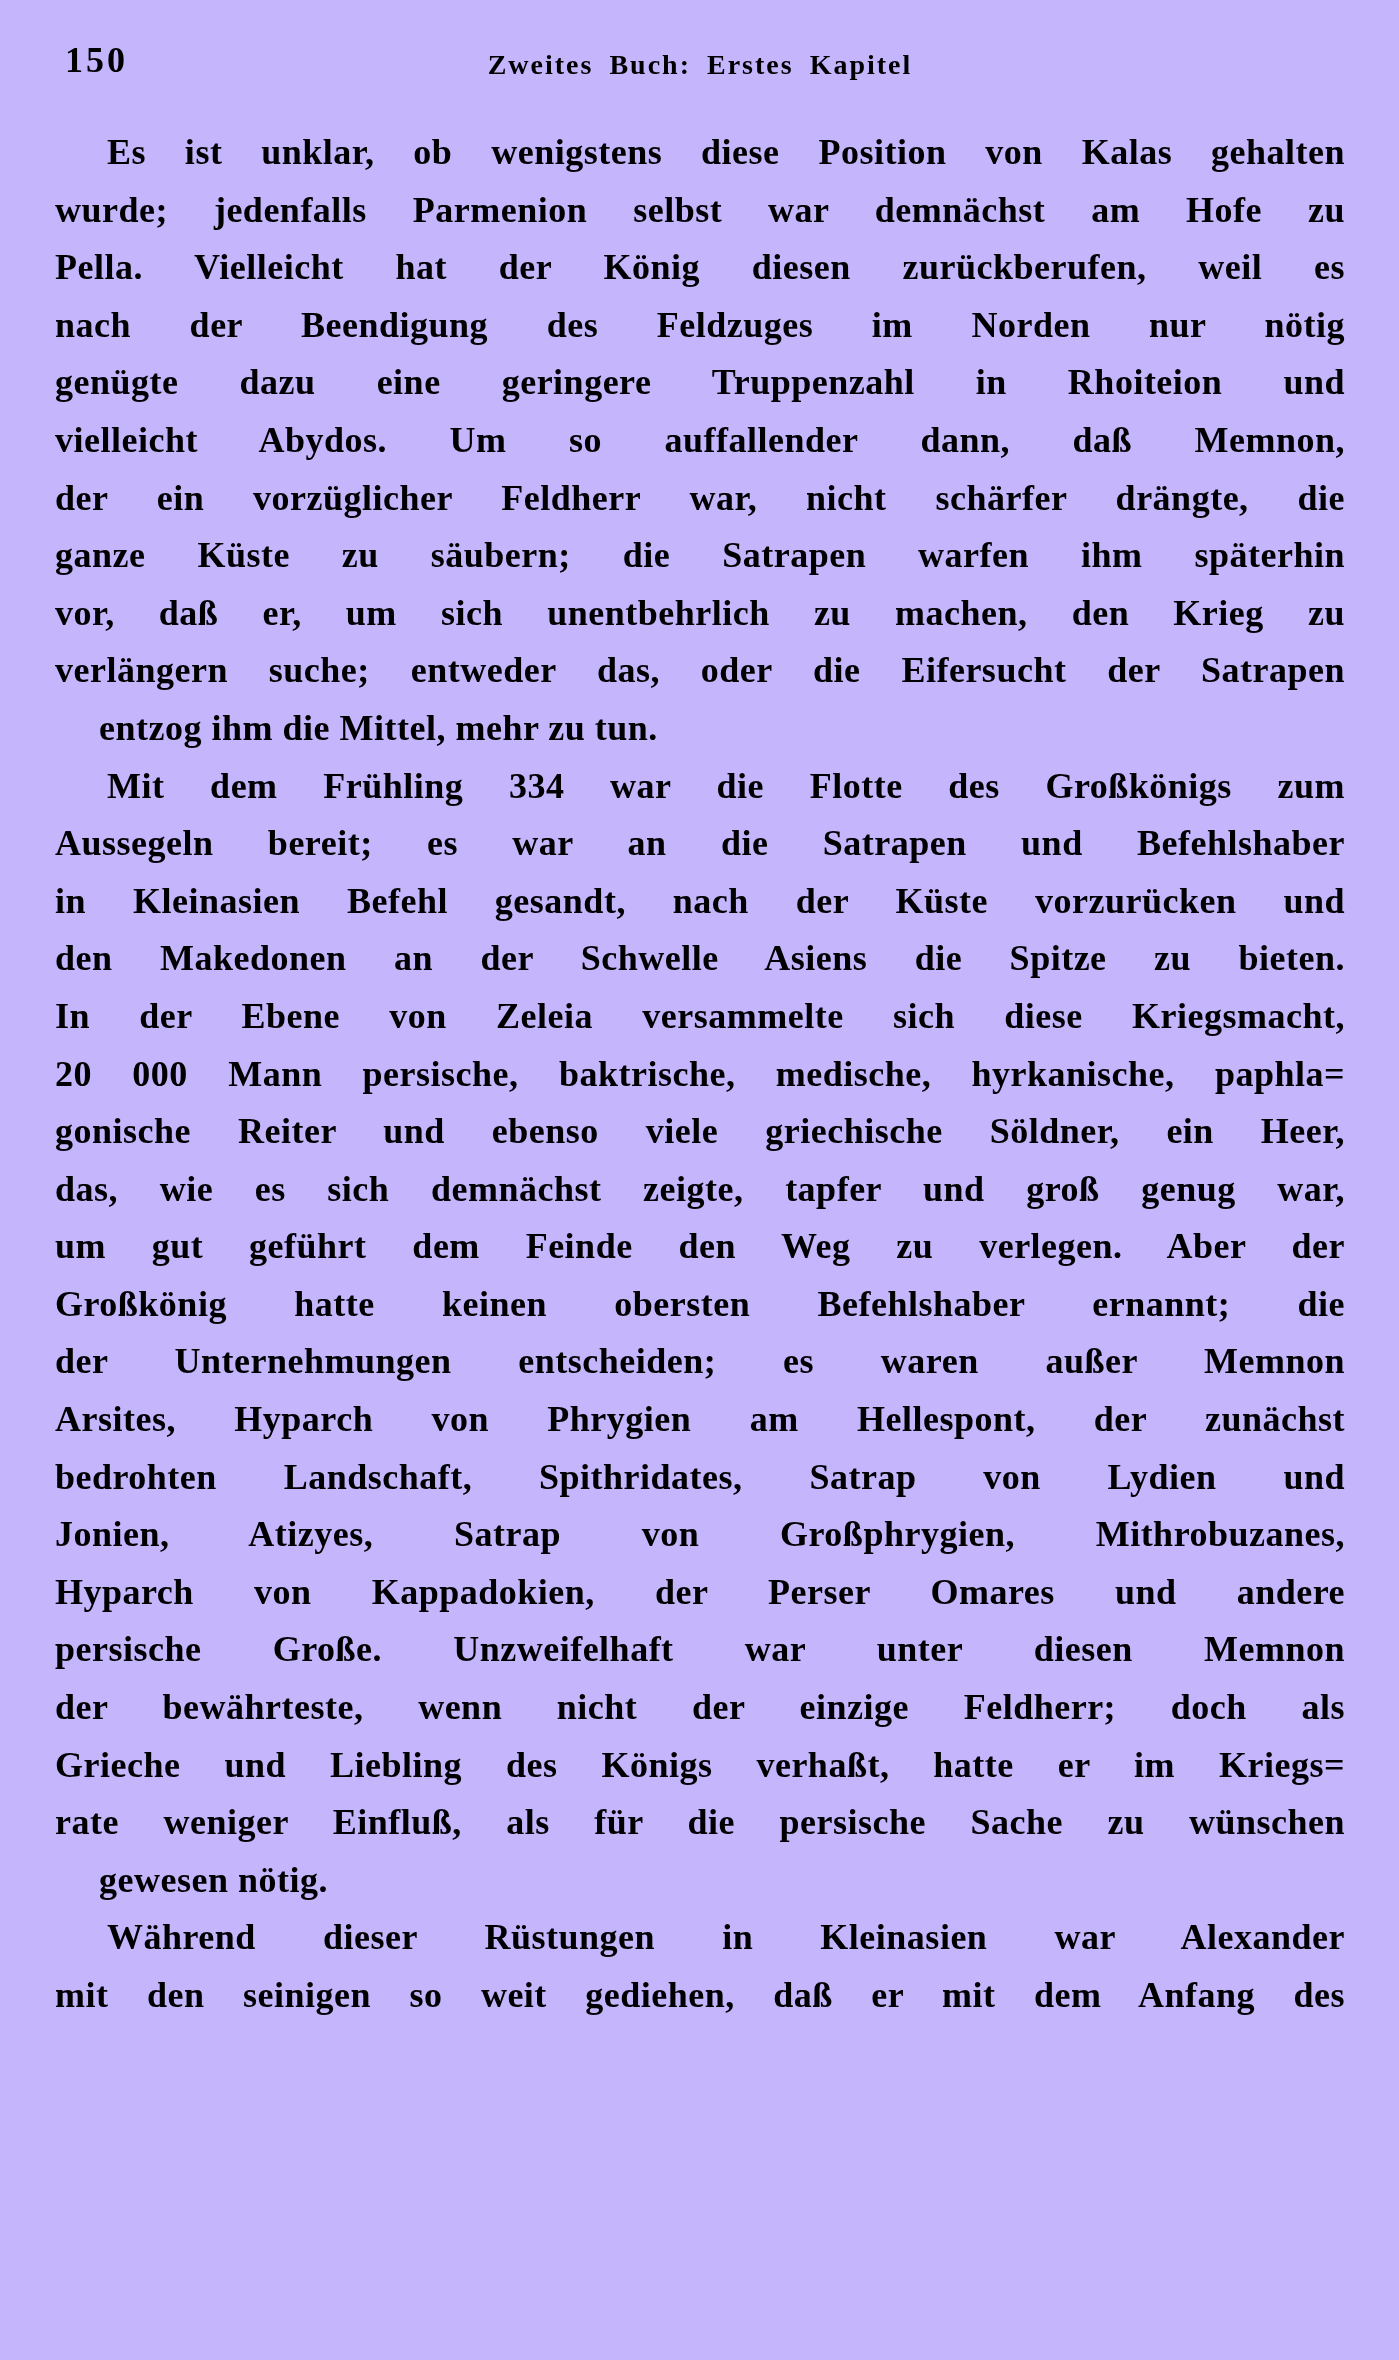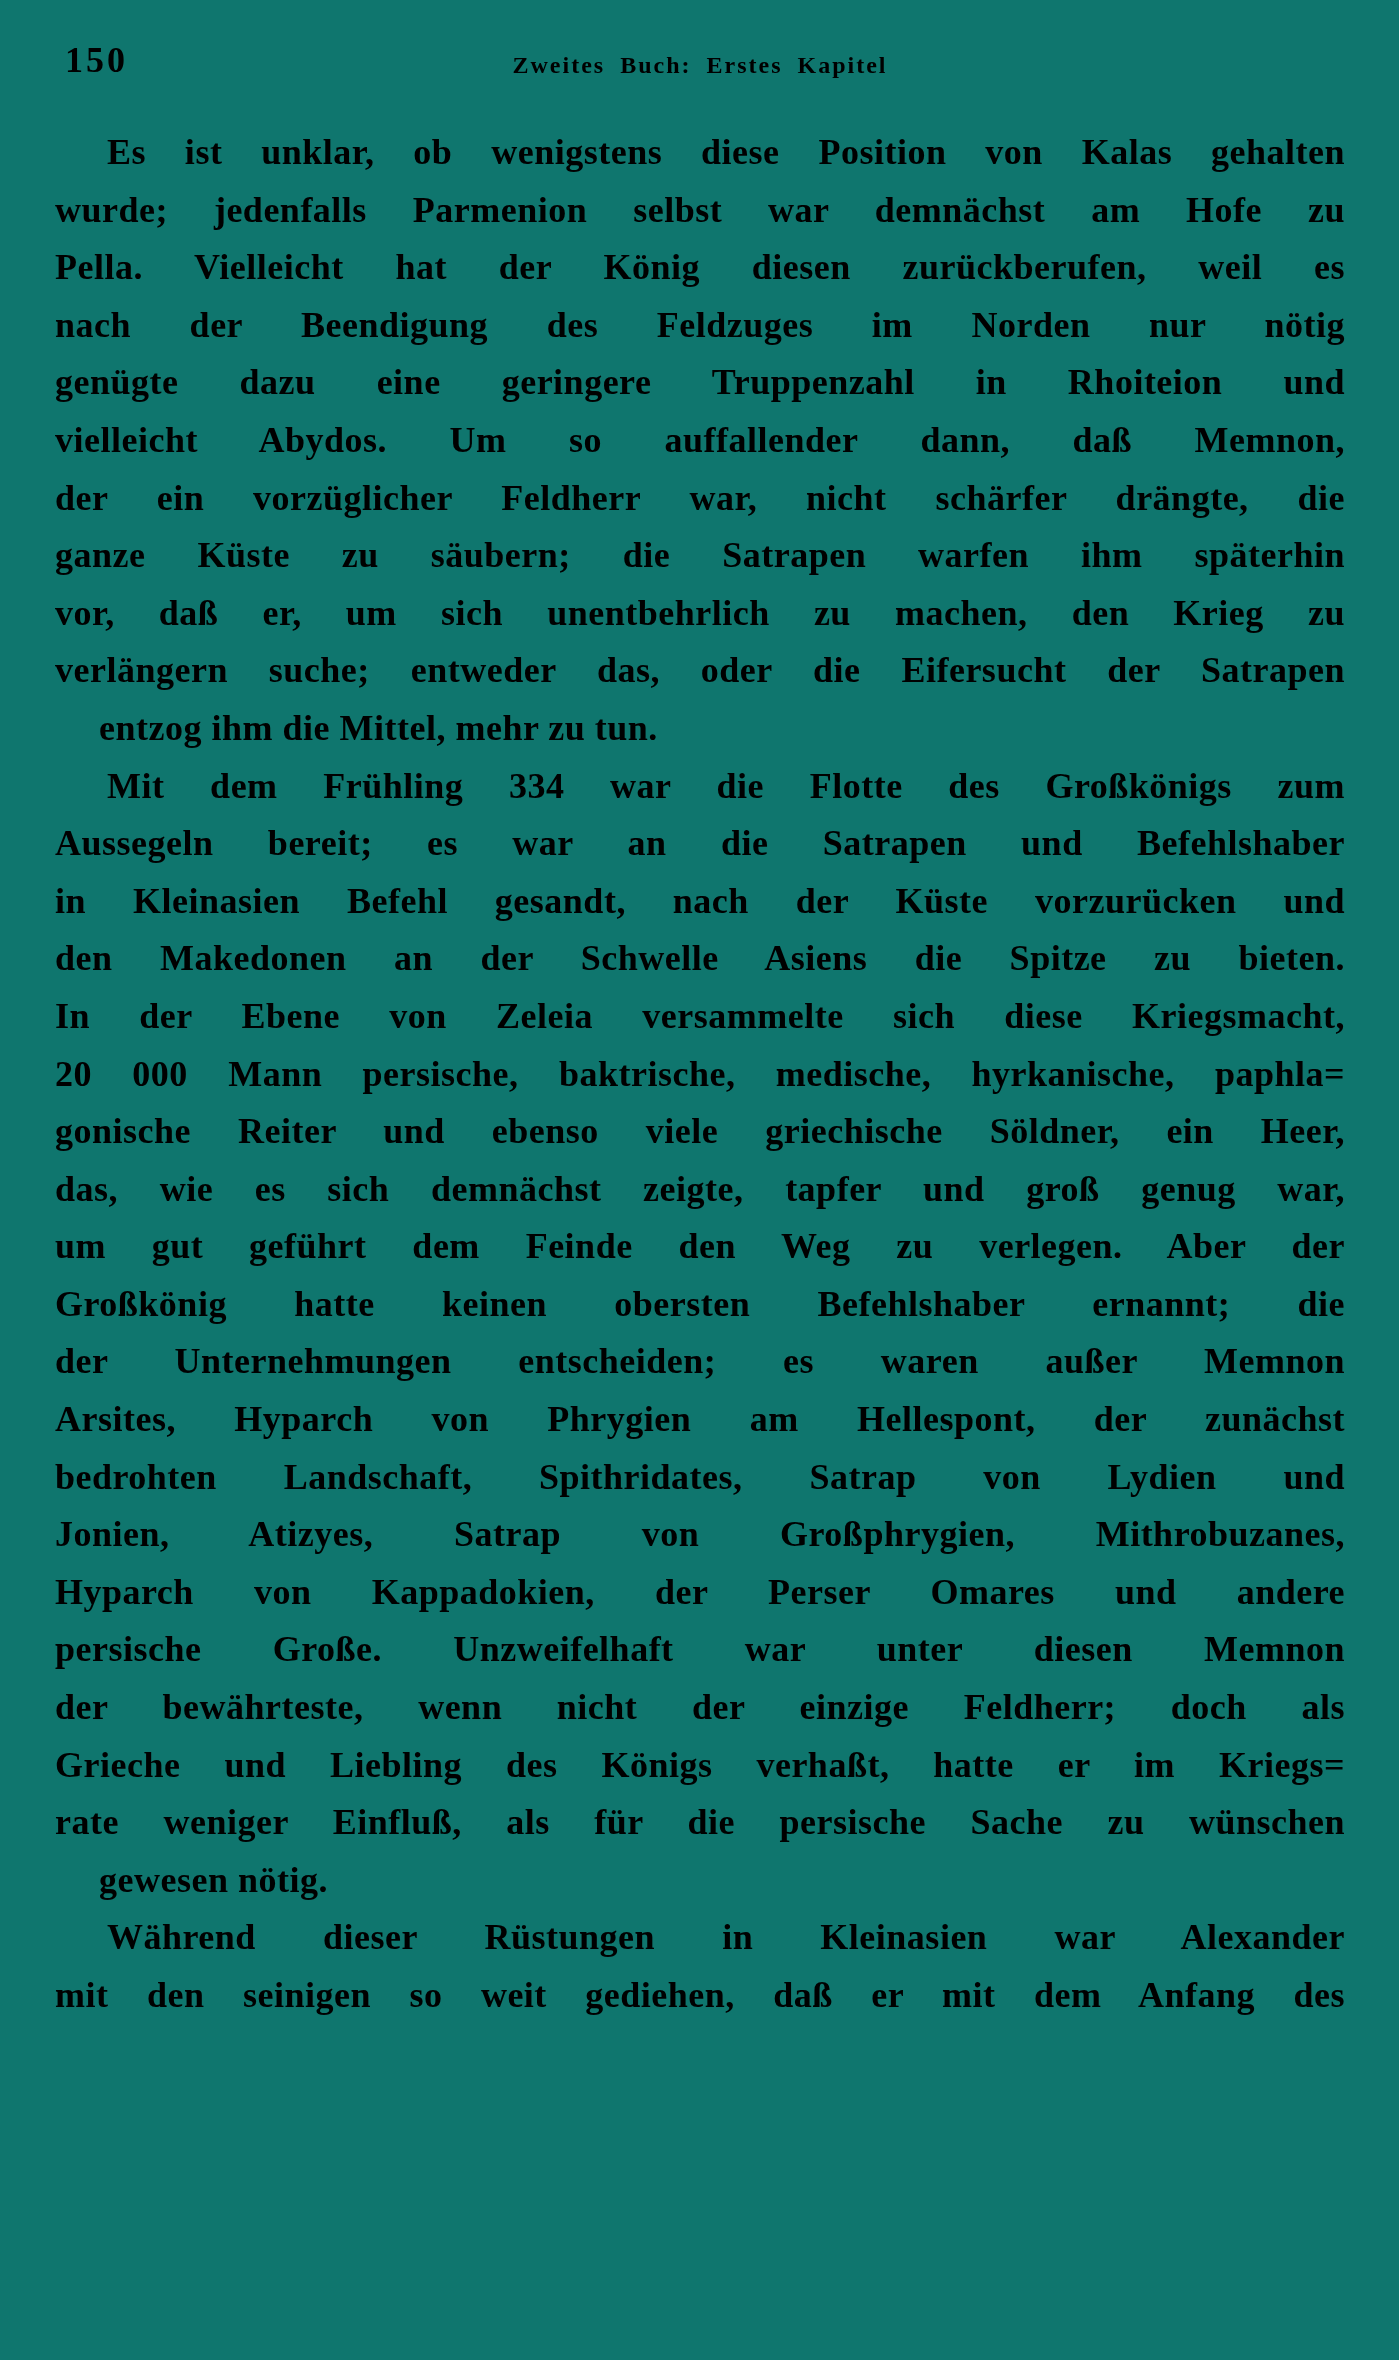--- a/index.html
+++ b/index.html
@@ -4,21 +4,21 @@
 <style>
   html, body {
     margin: 0;
     padding: 0;
     background: #ffffff;
   }
   .page {
     position: relative;
     width: 1399px;
     height: 2360px;
-    background: #0f766e;
+    background: #c4b5fd;
     color: #000000;
     font-family: "Liberation Serif", "DejaVu Serif", serif;
     font-weight: bold;
     box-sizing: border-box;
     padding: 36px 54px 0 55px;
     overflow: hidden;
   }
   .header-row {
     position: relative;
     height: 58px;
@@ -28,21 +28,21 @@
     position: absolute;
     left: 10px;
     top: 6px;
     font-size: 36px;
     letter-spacing: 3px;
     line-height: 1;
   }
   .running-header {
     display: block;
     text-align: center;
-    font-size: 24px;
+    font-size: 28px;
     letter-spacing: 2px;
     word-spacing: 7px;
     line-height: 58px;
     white-space: nowrap;
   }
   .body-text .line {
     font-size: 36px;
     line-height: 57.6px;
     text-align: justify;
     text-align-last: justify;

